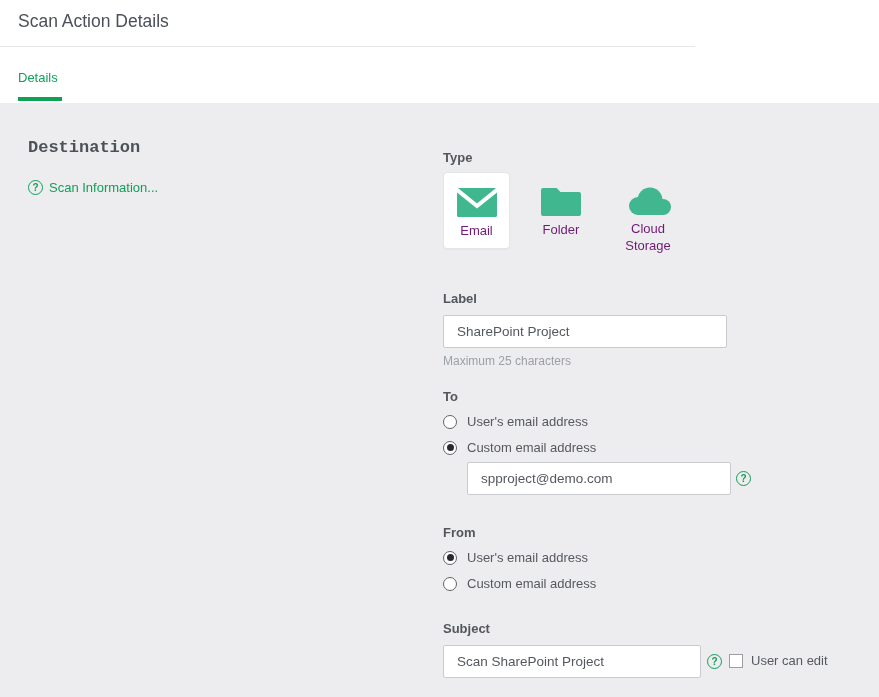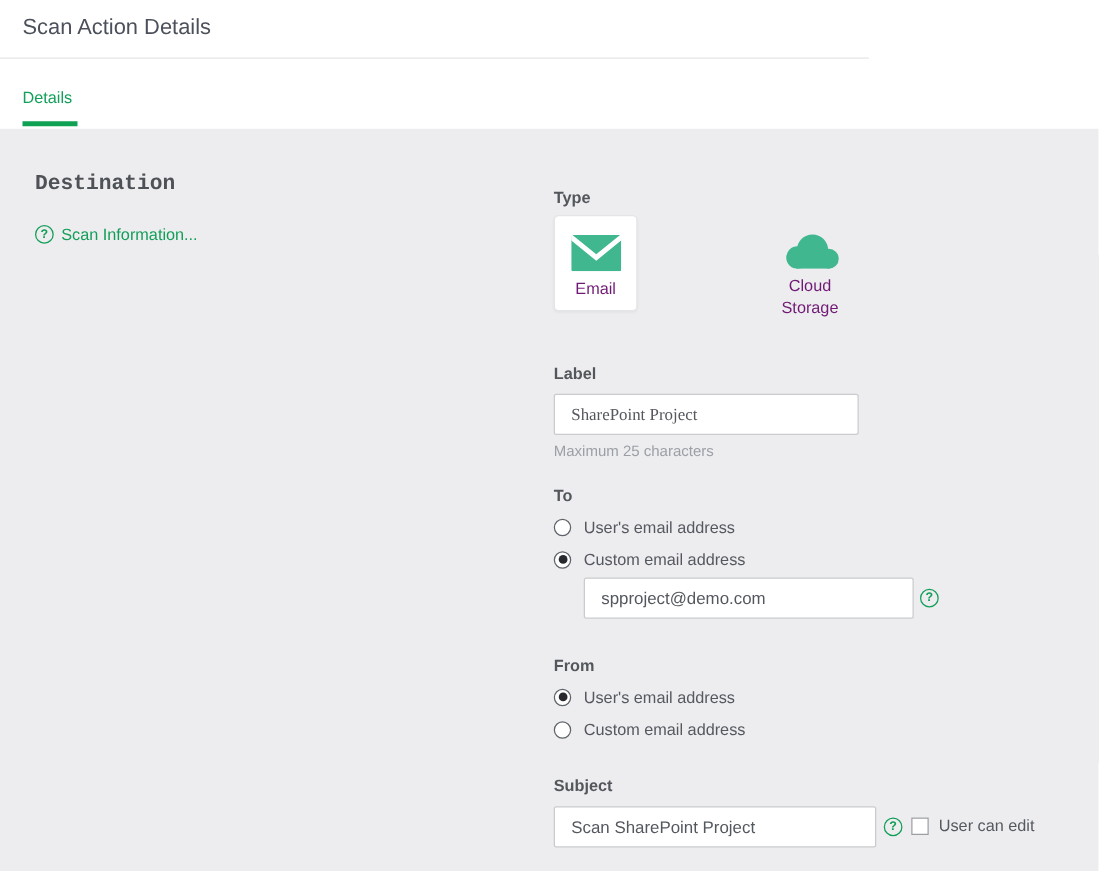--- a/index.html
+++ b/index.html
@@ -119,33 +119,39 @@
     <div class="field-label" style="left:443px; top:47px;">Type</div>
 
     <div class="tile selected" style="left:443px; width:67px;">
       <svg class="tile-icon" width="40" height="29" viewBox="0 0 40 29">
         <rect x="0" y="0" width="40" height="29" rx="1.5" fill="#40b78e"></rect>
         <path d="M-1 1 L20 18 L41 1" fill="none" stroke="#ffffff" stroke-width="4"></path>
       </svg>
       <span class="tile-label">Email</span>
     </div>
 
+    <div class="tile" style="left:527px; width:68px;">
+      <svg class="tile-icon" width="40" height="29" viewBox="0 0 40 29">
+        <path d="M2 1 h13 a2 2 0 0 1 1.6 .9 L19.5 5 H38 a2 2 0 0 1 2 2 v20 a2 2 0 0 1 -2 2 H2 a2 2 0 0 1 -2 -2 V3 a2 2 0 0 1 2 -2 z" fill="#40b78e"></path>
+      </svg>
+      <span class="tile-label">Folder</span>
+    </div>
 
     <div class="tile" style="left:611px; width:74px;">
       <svg class="tile-icon" width="48" height="28" viewBox="0 0 48 28">
         <circle cx="14" cy="19" r="9" fill="#40b78e"></circle>
         <circle cx="26" cy="13" r="12.5" fill="#40b78e"></circle>
         <circle cx="39" cy="20" r="8" fill="#40b78e"></circle>
         <rect x="13" y="18" width="27" height="10" fill="#40b78e"></rect>
       </svg>
       <span class="tile-label">Cloud Storage</span>
     </div>
 
     <div class="field-label" style="left:443px; top:188px;">Label</div>
-    <input class="text-input" style="left: 443px; top: 212px; width: 244px; font-family: Liberation Serif, serif;" type="text" value="SharePoint Project">
+    <input class="text-input" style="left: 443px; top: 212px; width: 284px;" type="text" value="SharePoint Project">
     <div class="helper-text" style="left:443px; top:251px;">Maximum 25 characters</div>
 
     <div class="field-label" style="left:443px; top:286px;">To</div>
     <div class="radio-row" style="left:443px; top:311px;">
       <span class="radio-circle"></span>
       <span class="radio-label">User's email address</span>
     </div>
     <div class="radio-row" style="left:443px; top:337px;">
       <span class="radio-circle checked"></span>
       <span class="radio-label">Custom email address</span>

